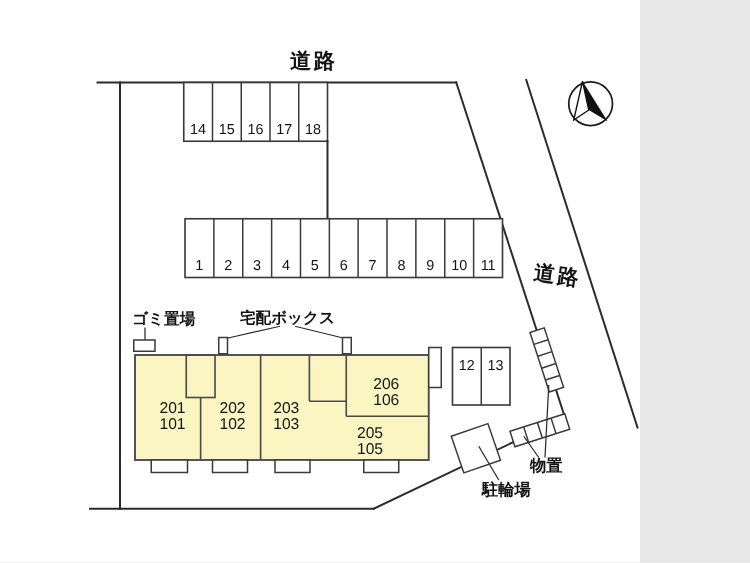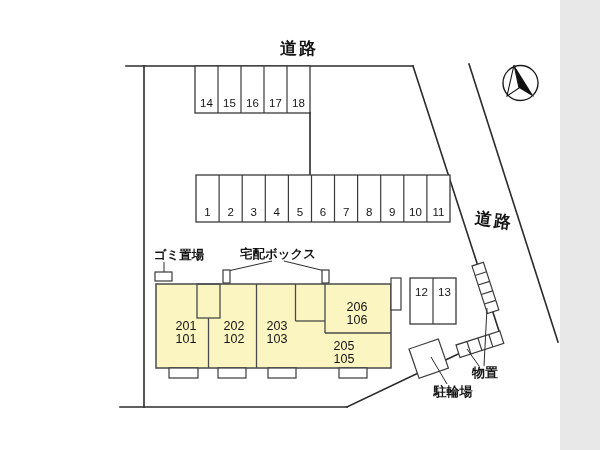--- a/index.html
+++ b/index.html
@@ -1,19 +1,18 @@
 <!DOCTYPE html>
 <html><head>
 <meta charset="utf-8">
 <style>
   html,body{margin:0;padding:0;background:#e8e8e8;}
   #stage{
     width:512px;height:450px;background:#ffffff;position:relative;overflow:hidden;
     font-family:"Liberation Sans","DejaVu Sans",sans-serif;
-    padding-left:48px;
   }
   svg{display:block;}
   .ln{stroke:#2b2b2b;stroke-width:1.6;fill:none;stroke-linecap:square;}
   .thin{stroke:#3a3a3a;stroke-width:1.2;fill:none;}
   .stall{fill:#ffffff;stroke:#3a3a3a;stroke-width:1.3;}
   .white-box{fill:#ffffff;stroke:#3a3a3a;stroke-width:1.2;}
   .bld{stroke:#4a4a4a;stroke-width:1.5;}
   .bld-line{stroke:#4a4a4a;stroke-width:1.3;fill:none;}
   .leader{stroke:#2b2b2b;stroke-width:1;fill:none;}
   text{fill:#141414;}

